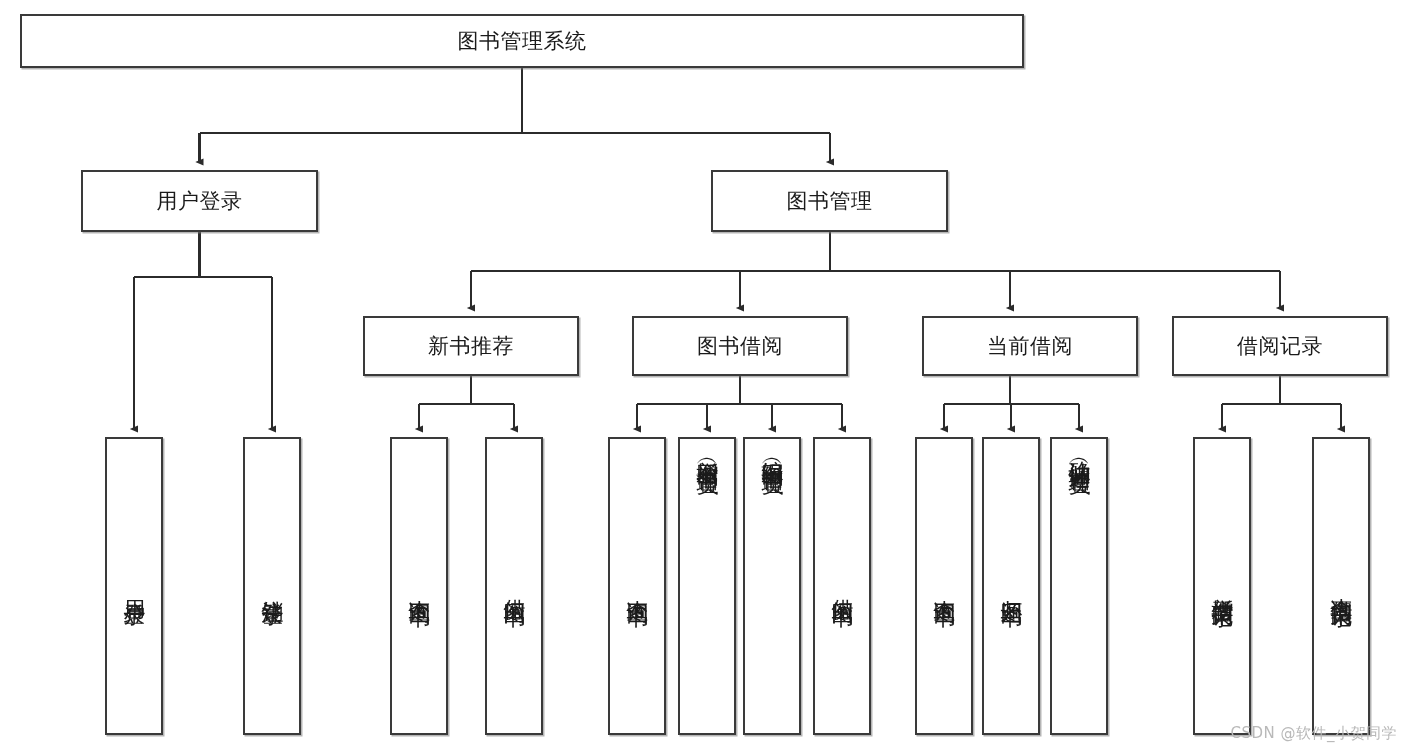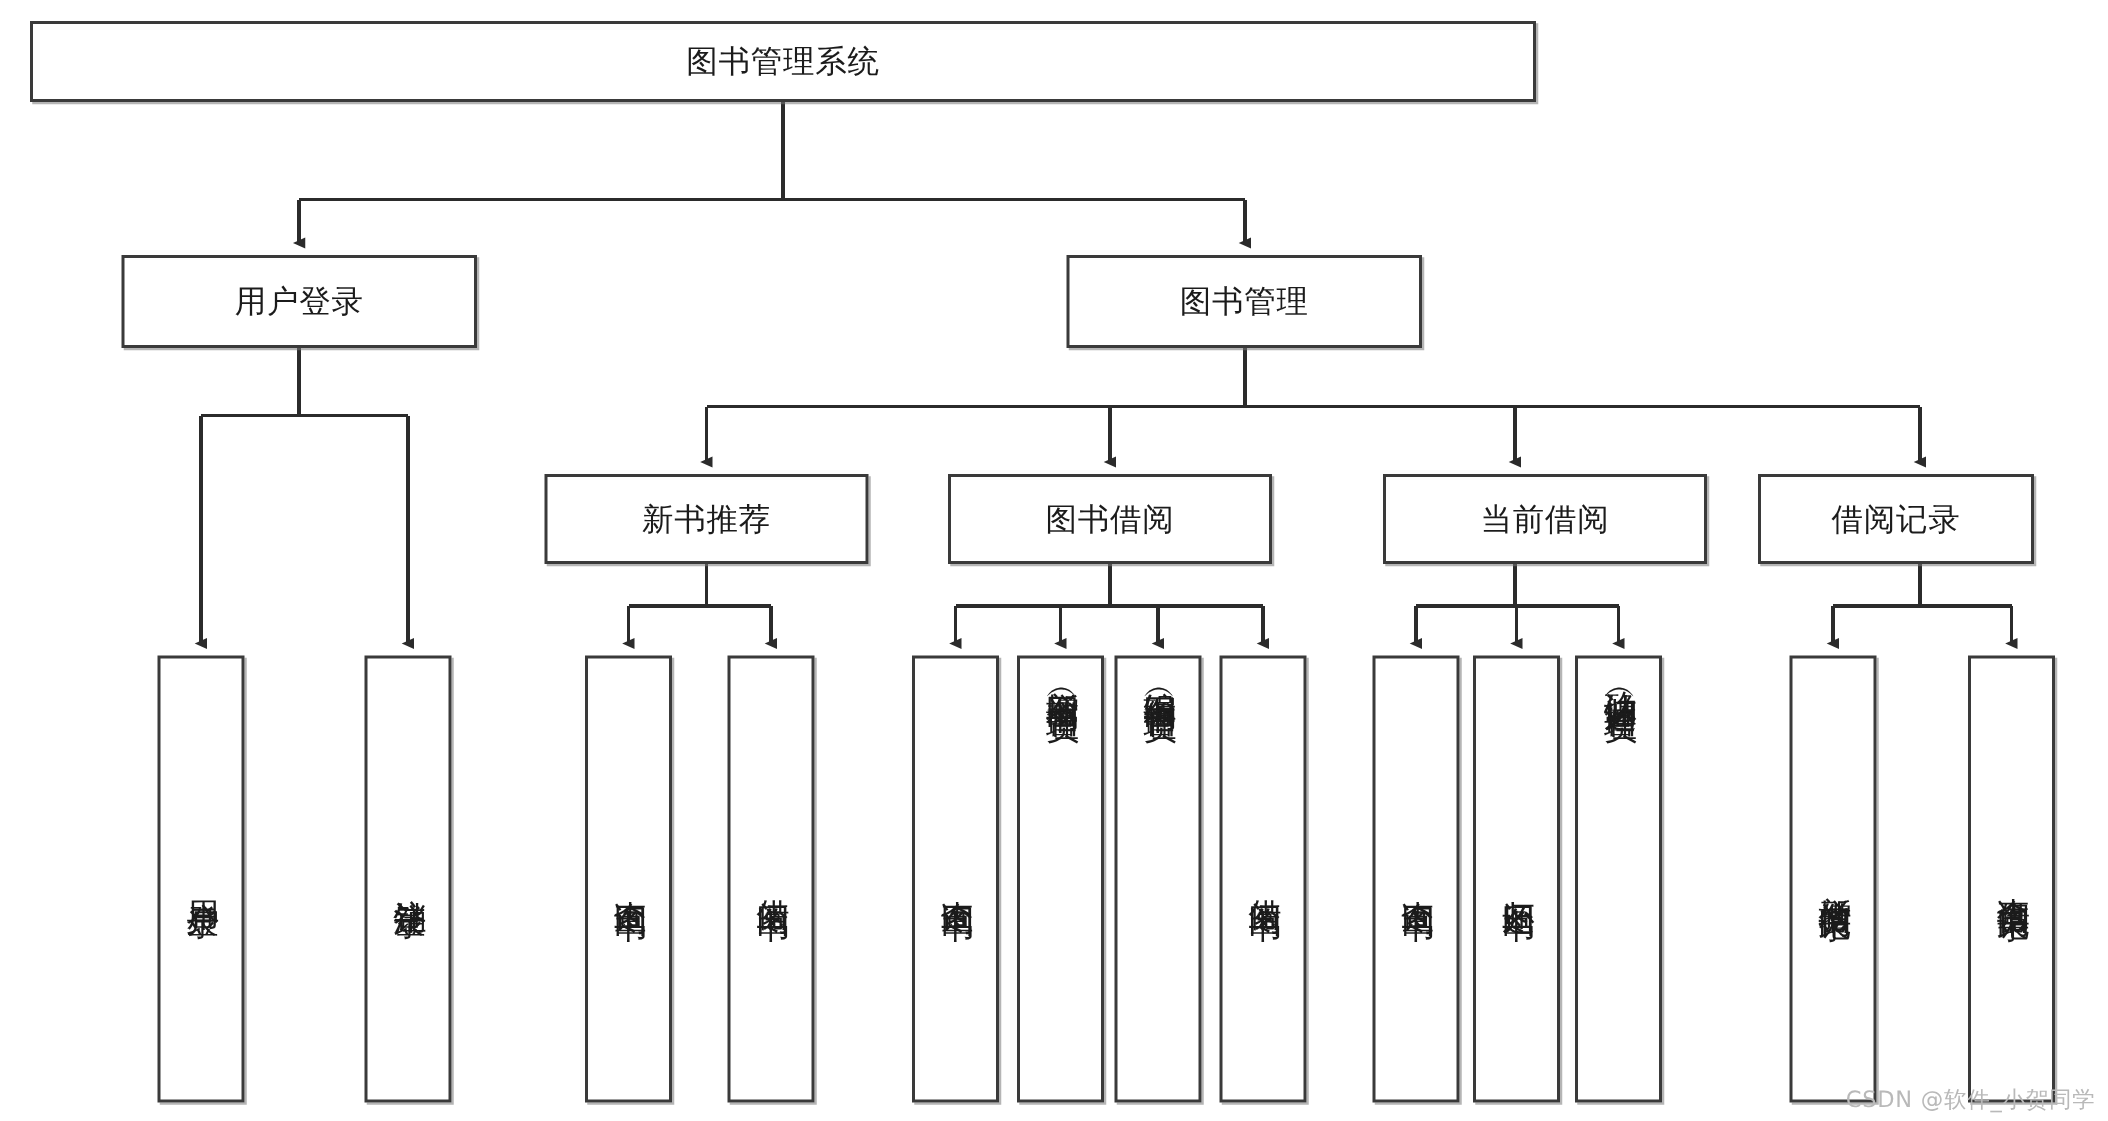--- a/index.html
+++ b/index.html
@@ -142,21 +142,21 @@
 
   <div class="node" id="node-l3-0" style="left: 363px; top: 316px; width: 216px; height: 60px;">
     <span class="node-label">新书推荐</span>
   </div>
   <div class="node" id="node-l3-1" style="left: 632px; top: 316px; width: 216px; height: 60px;">
     <span class="node-label">图书借阅</span>
   </div>
   <div class="node" id="node-l3-2" style="left: 902px; top: 316px; width: 216px; height: 60px; margin-left: 20px;">
     <span class="node-label">当前借阅</span>
   </div>
-  <div class="node" id="node-l3-3" style="left: 1172px; top: 316px; width: 184px; height: 60px;">
+  <div class="node" id="node-l3-3" style="left: 1172px; top: 316px; width: 216px; height: 60px;">
     <span class="node-label">借阅记录</span>
   </div>
 
   <div class="node vertical centered" id="node-leaf-0" style="left: 105px; top: 437px; width: 58px; height: 298px;">
     <span class="node-label">用户登录</span>
   </div>
   <div class="node vertical centered" id="node-leaf-1" style="left: 243px; top: 437px; width: 58px; height: 298px;">
     <span class="node-label">注销登录</span>
   </div>
   <div class="node vertical centered" id="node-leaf-2" style="left: 390px; top: 437px; width: 58px; height: 298px;">

